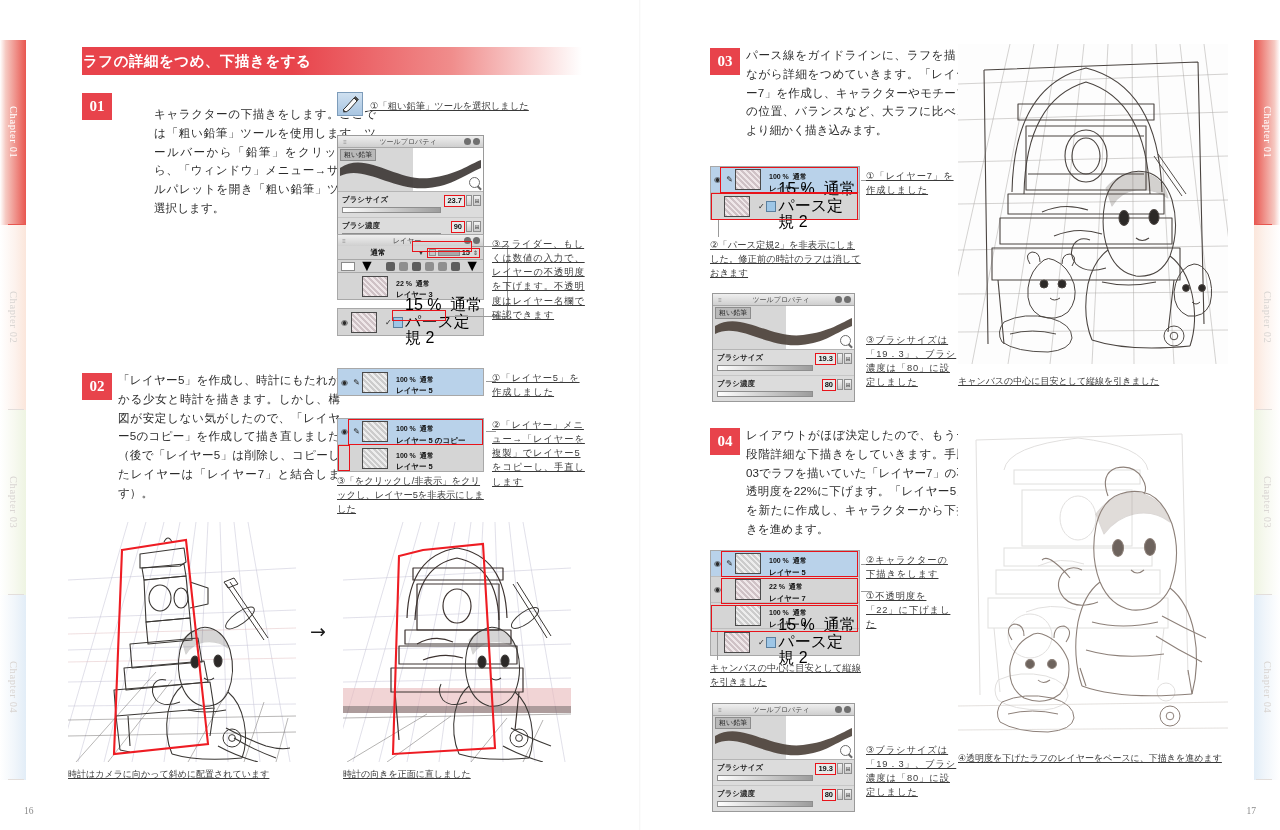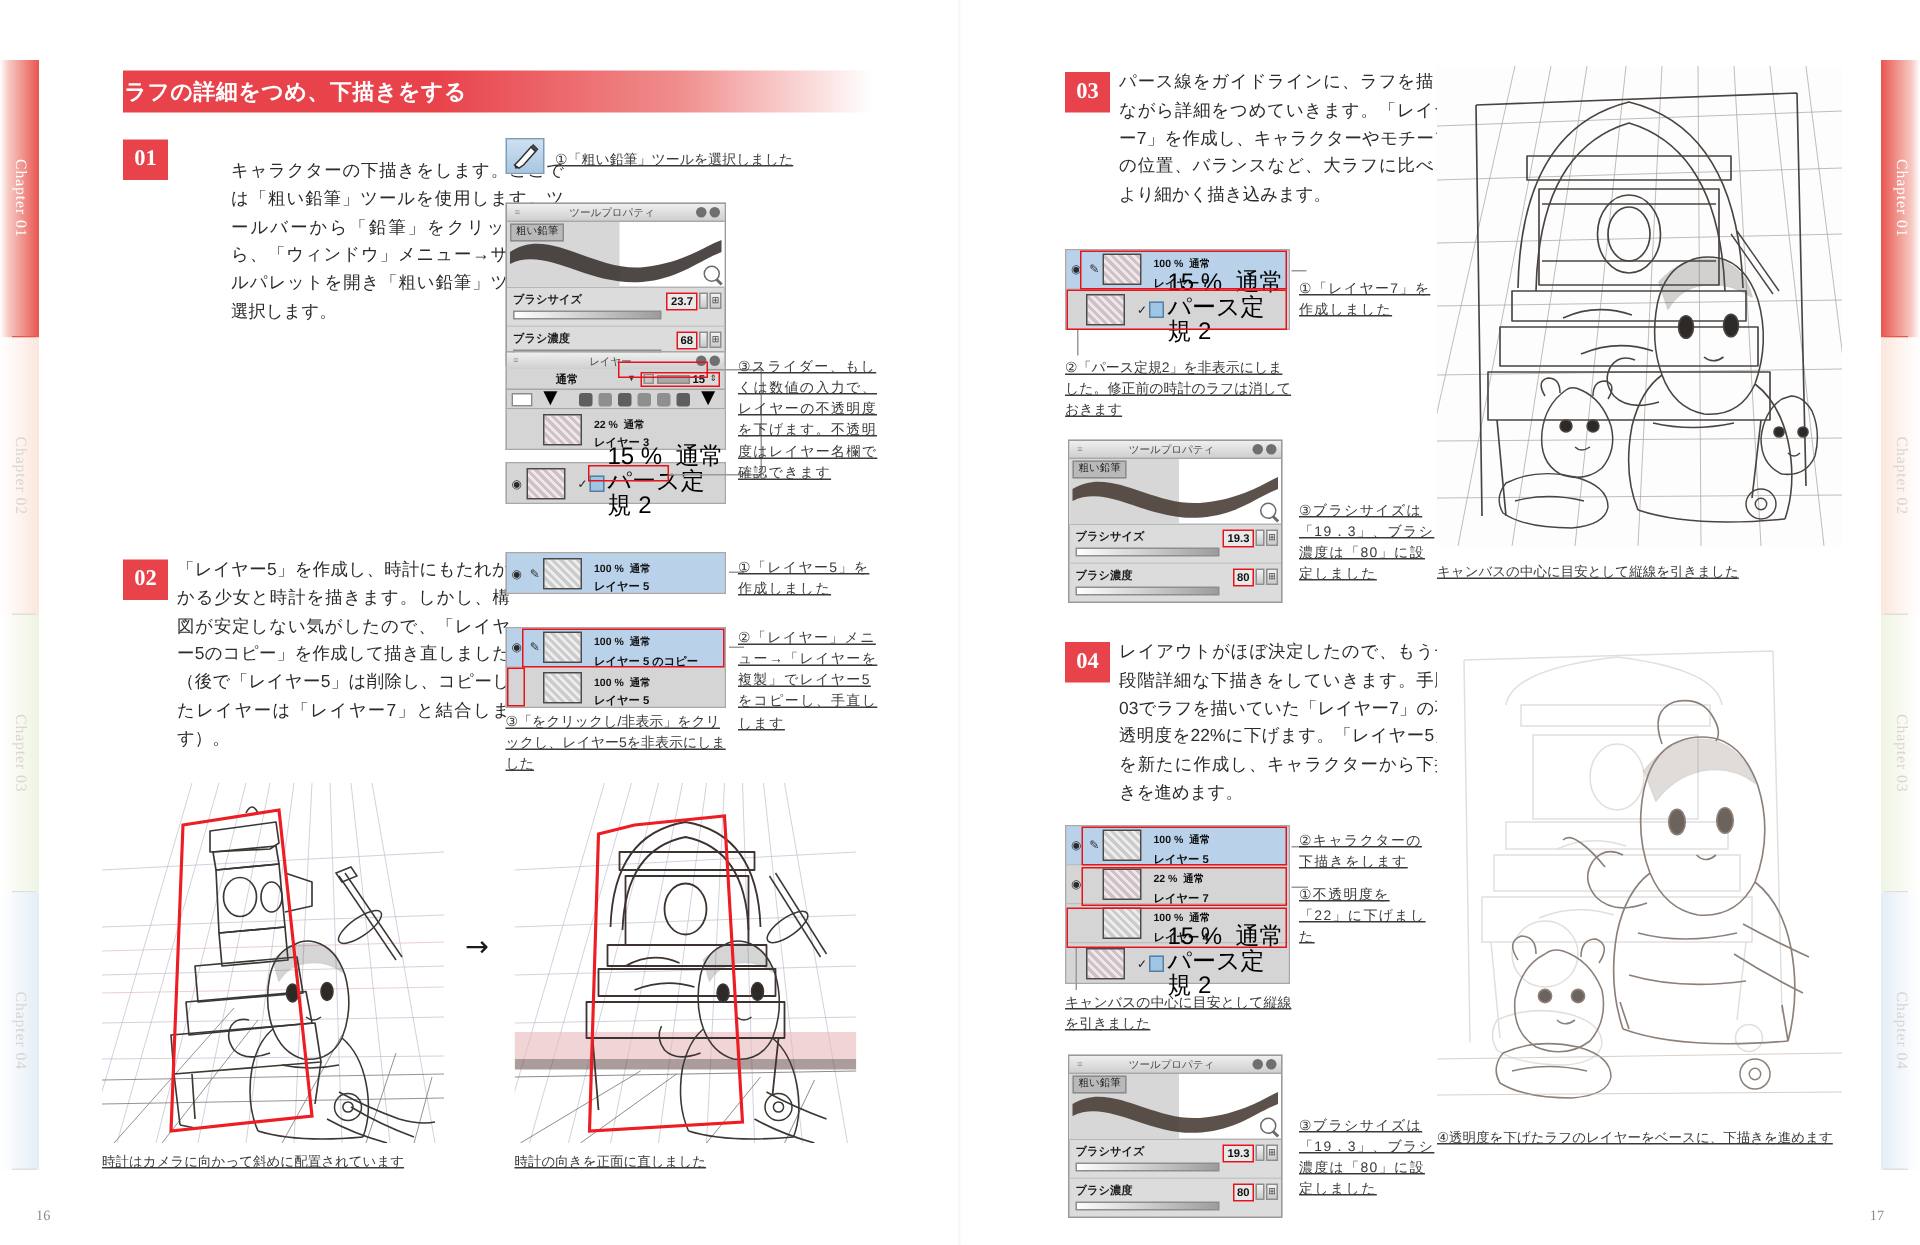--- a/index.html
+++ b/index.html
@@ -296,21 +296,21 @@
     <div class="pal-row">
       <div class="lbl">ブラシサイズ</div>
       <div class="slider"></div>
       <div class="valbox">23.7</div>
       <div class="spin"></div>
       <div class="lock">⊞</div>
     </div>
     <div class="pal-row" style="border-bottom:none;">
       <div class="lbl">ブラシ濃度</div>
       <div class="slider"></div>
-      <div class="valbox">68</div>
+      <div class="valbox">90</div>
       <div class="spin"></div>
       <div class="lock">⊞</div>
     </div>
   </div>
 
   <div class="layerpal" style="left:337px; top:234px; width:147px;">
     <div class="lp-title">
       <span class="lead">≡</span>
       <span class="t">レイヤー</span>
       <span class="btns">
@@ -615,21 +615,21 @@
             <span class="m2" style="display:block">パース定規 2</span>
           </span>
         </span>
       </div>
     </div>
   </div>
   <div class="hlbox" style="left:720px; top:167px; width:138px; height:26px;"></div>
   <div class="hlbox" style="left:711px; top:193px; width:147px; height:27px;"></div>
   <div class="leadline" style="left:861px; top:180px; width:10px; height:1px;"></div>
   <div class="leadline" style="left:718px; top:220px; width:1px; height:17px;"></div>
-  <div class="cap spaced" style="left:866px; top:169px; width:92px;margin-top:16px;">①「レイヤー7」を作成しました</div>
+  <div class="cap spaced" style="left:866px; top:169px; width:92px;">①「レイヤー7」を作成しました</div>
   <div class="cap" style="left:710px; top:238px; width:152px;">②「パース定規2」を非表示にしました。修正前の時計のラフは消しておきます</div>
 
   <div class="palette" style="left:712px; top:293px; width:143px;">
     <div class="pal-title">
       <span class="lead">≡</span>
       <span class="t">ツールプロパティ</span>
       <span class="btns">
         <span class="cb"></span>
         <span class="cb"></span>
       </span>

